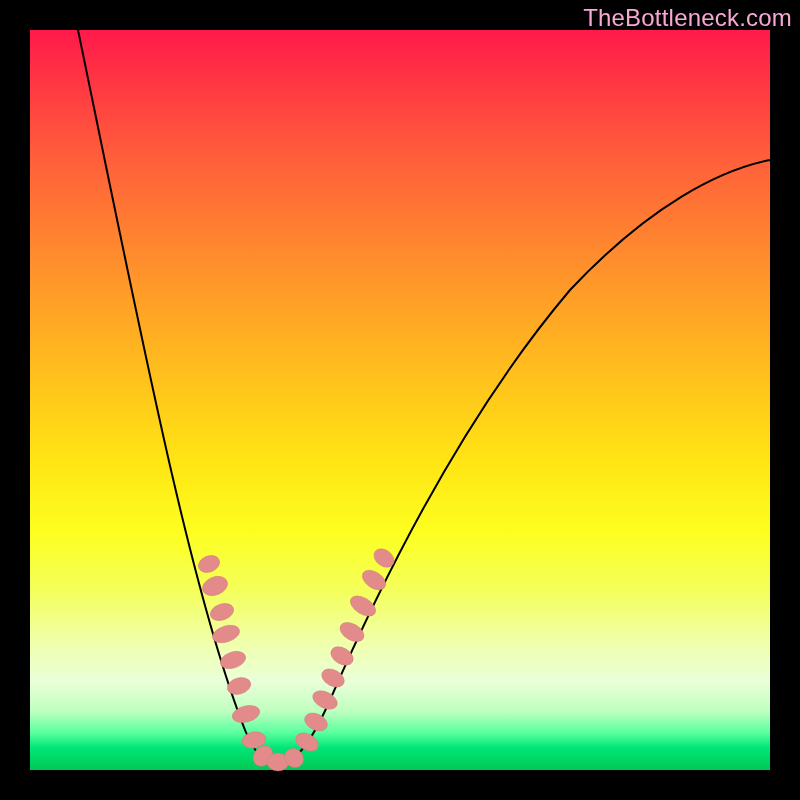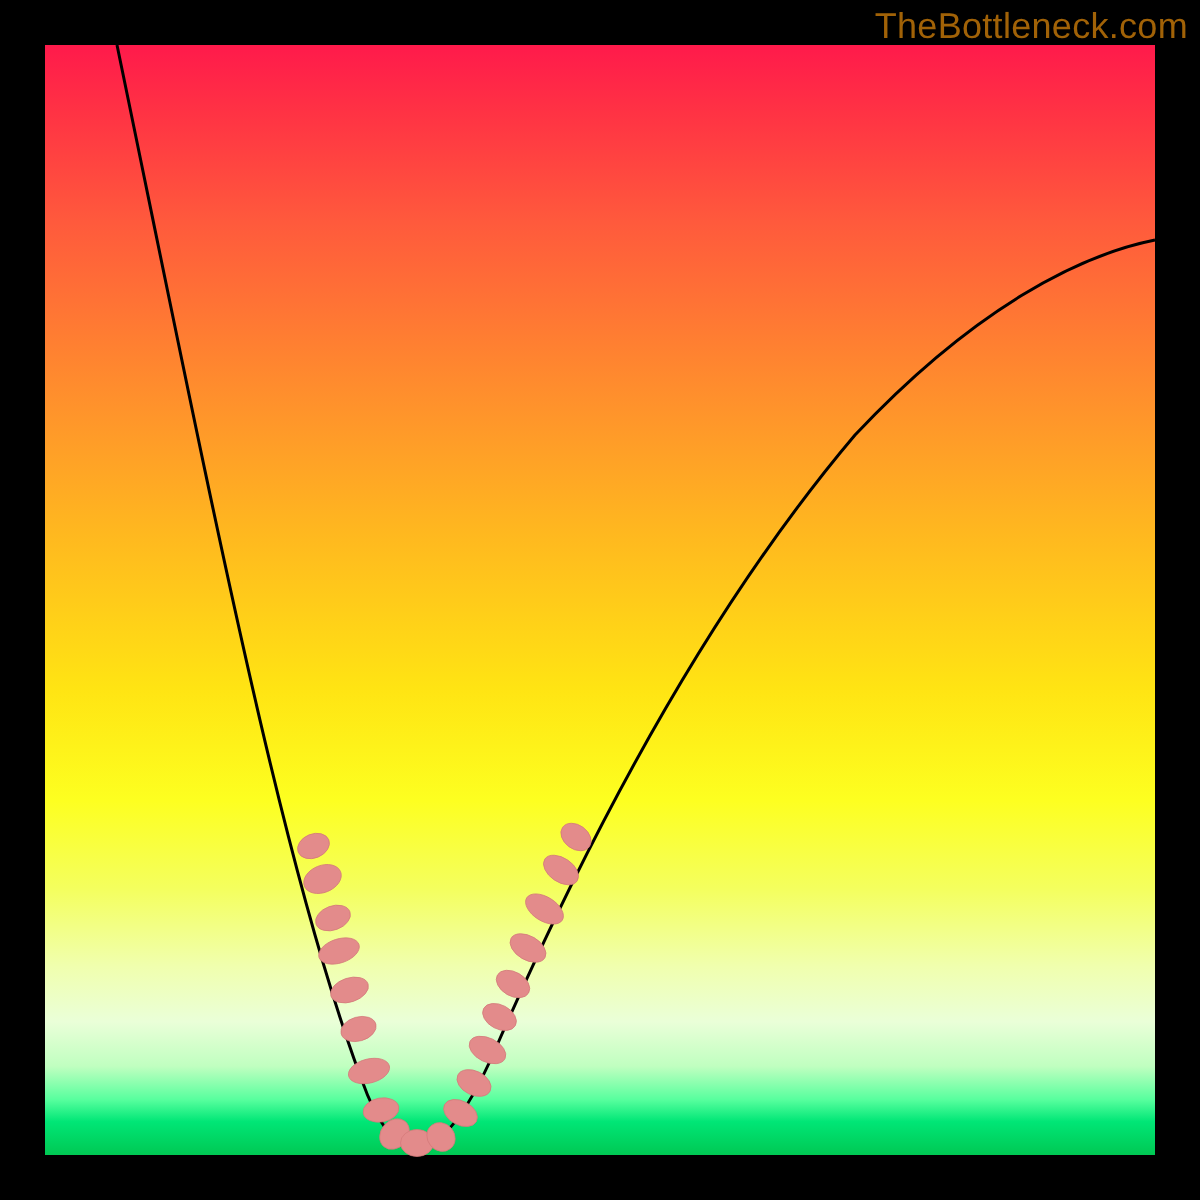--- a/index.html
+++ b/index.html
@@ -30,21 +30,21 @@
       #eaffd8 88%,
       #c0ffc0 92%,
       #58ff9e 95%,
       #00e676 97%,
       #00c853 100%);
   }
   .watermark {
     position: absolute;
     top: 4px;
     right: 8px;
-    color: #a16207;
+    color: #f9a8d4;
     font-size: 24px;
     font-weight: 500;
     letter-spacing: 0.2px;
     user-select: none;
   }
   svg.curve {
     position: absolute;
     left: 0;
     top: 0;
     width: 740px;

